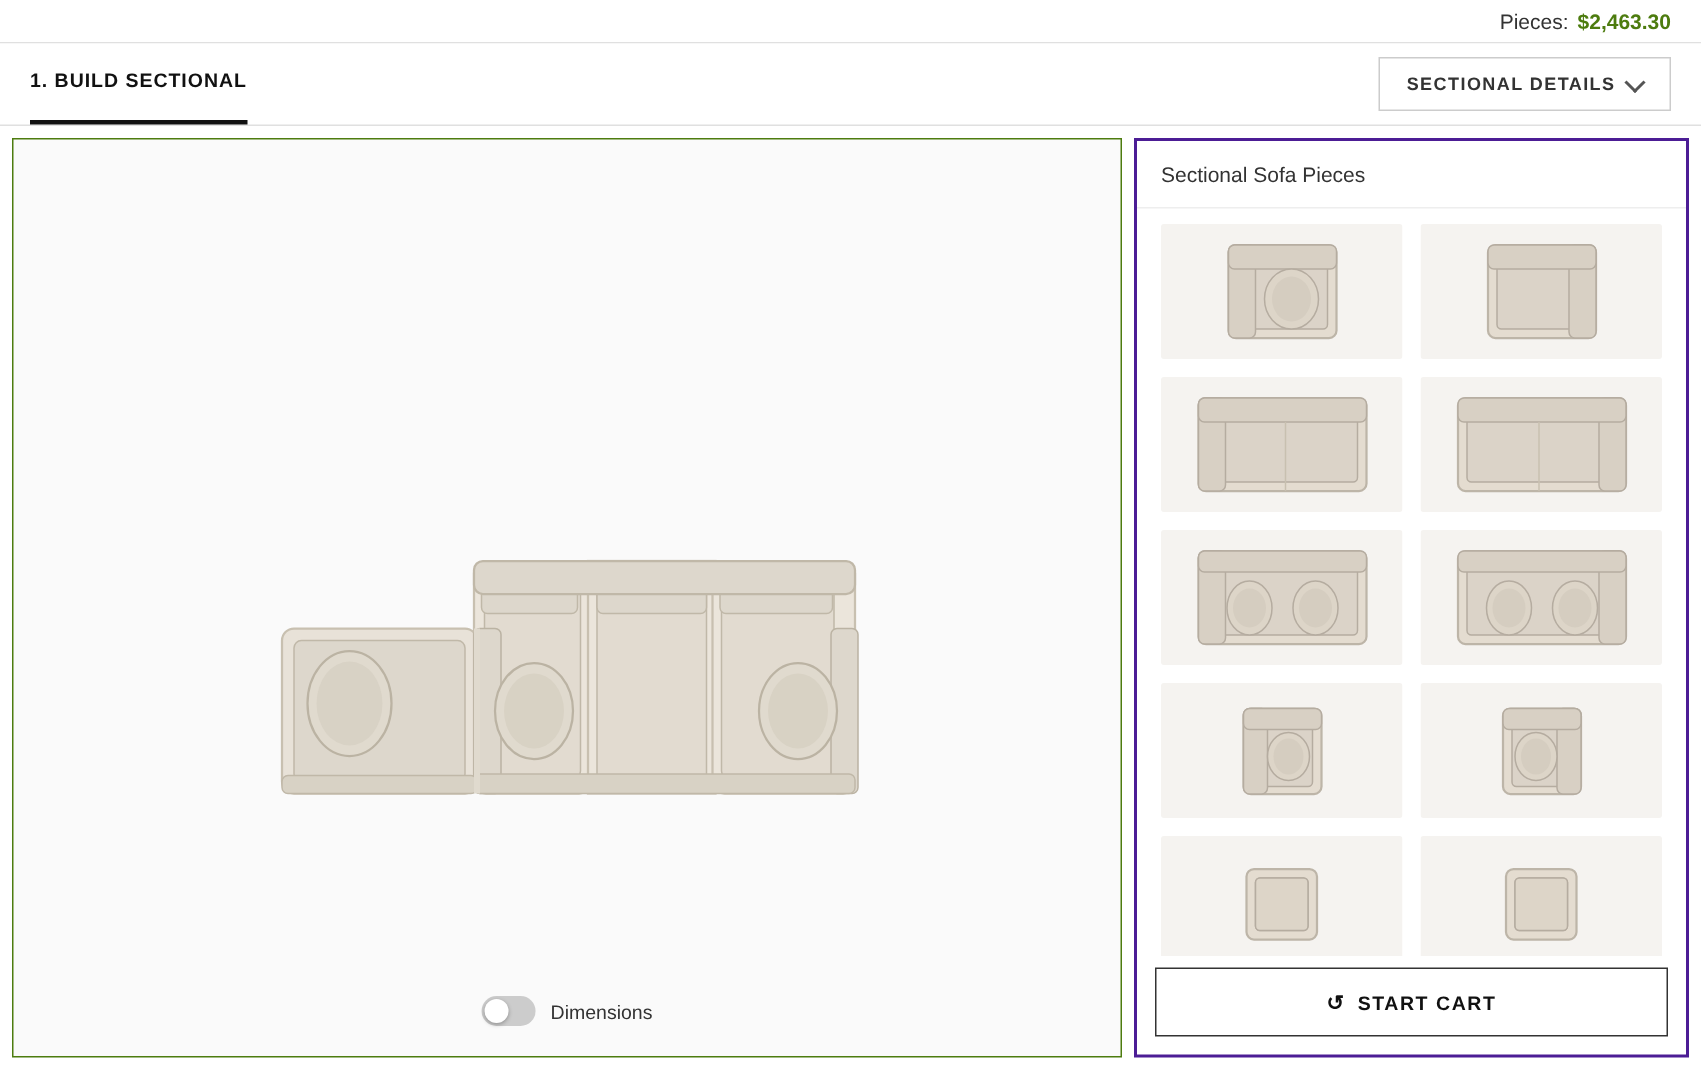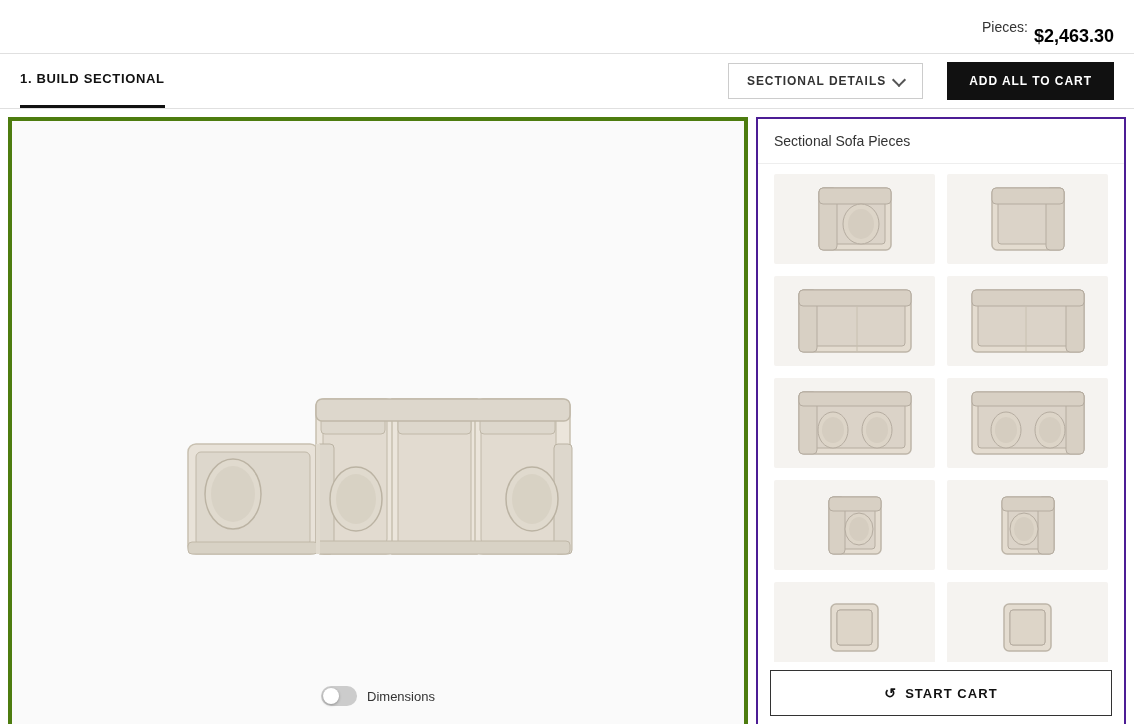--- a/index.html
+++ b/index.html
@@ -19,24 +19,23 @@
       padding: 6px 20px;
       border-bottom: 1px solid #e0e0e0;
       background: #fff;
     }
     .total-label {
       font-size: 14px;
       color: #333;
       margin-right: 6px;
     }
     .total-price {
-      font-size: 18px;
+      font-size: 14px;
       font-weight: bold;
-      color: #000000;
-      margin-top: 20px;
+      color: #4d7c0f;
     }
 
     
     .nav-bar {
       display: flex;
       align-items: center;
       justify-content: space-between;
       padding: 0 20px;
       border-bottom: 1px solid #e0e0e0;
       background: #fff;
@@ -95,21 +94,21 @@
 
     
     .main-content {
       display: flex;
       height: calc(724px - 40px - 55px);
     }
 
     
     .canvas-area {
       flex: 1;
-      border: 4px solid #4d7c0f;
+      border: 1px solid #4d7c0f;
       margin: 8px;
       background: #fafafa;
       position: relative;
       display: flex;
       align-items: center;
       justify-content: center;
       overflow: hidden;
     }
 
     
@@ -265,23 +264,20 @@
   <div class="nav-tabs">
     <div class="nav-tab active">
       <span>1. BUILD SECTIONAL</span>
     </div>
   </div>
   <div class="nav-actions">
     <button class="sectional-details-btn">
       <span>SECTIONAL DETAILS</span>
       <span class="chevron"></span>
     </button>
-    <button class="add-all-btn">
-      <span>ADD ALL TO CART</span>
-    </button>
   </div>
 </div>
 
 <div class="main-content">
 
   <div class="canvas-area">
     <div class="sofa-container">
 
       <svg class="sofa-svg" viewBox="0 0 480 290" xmlns="http://www.w3.org/2000/svg">
 

